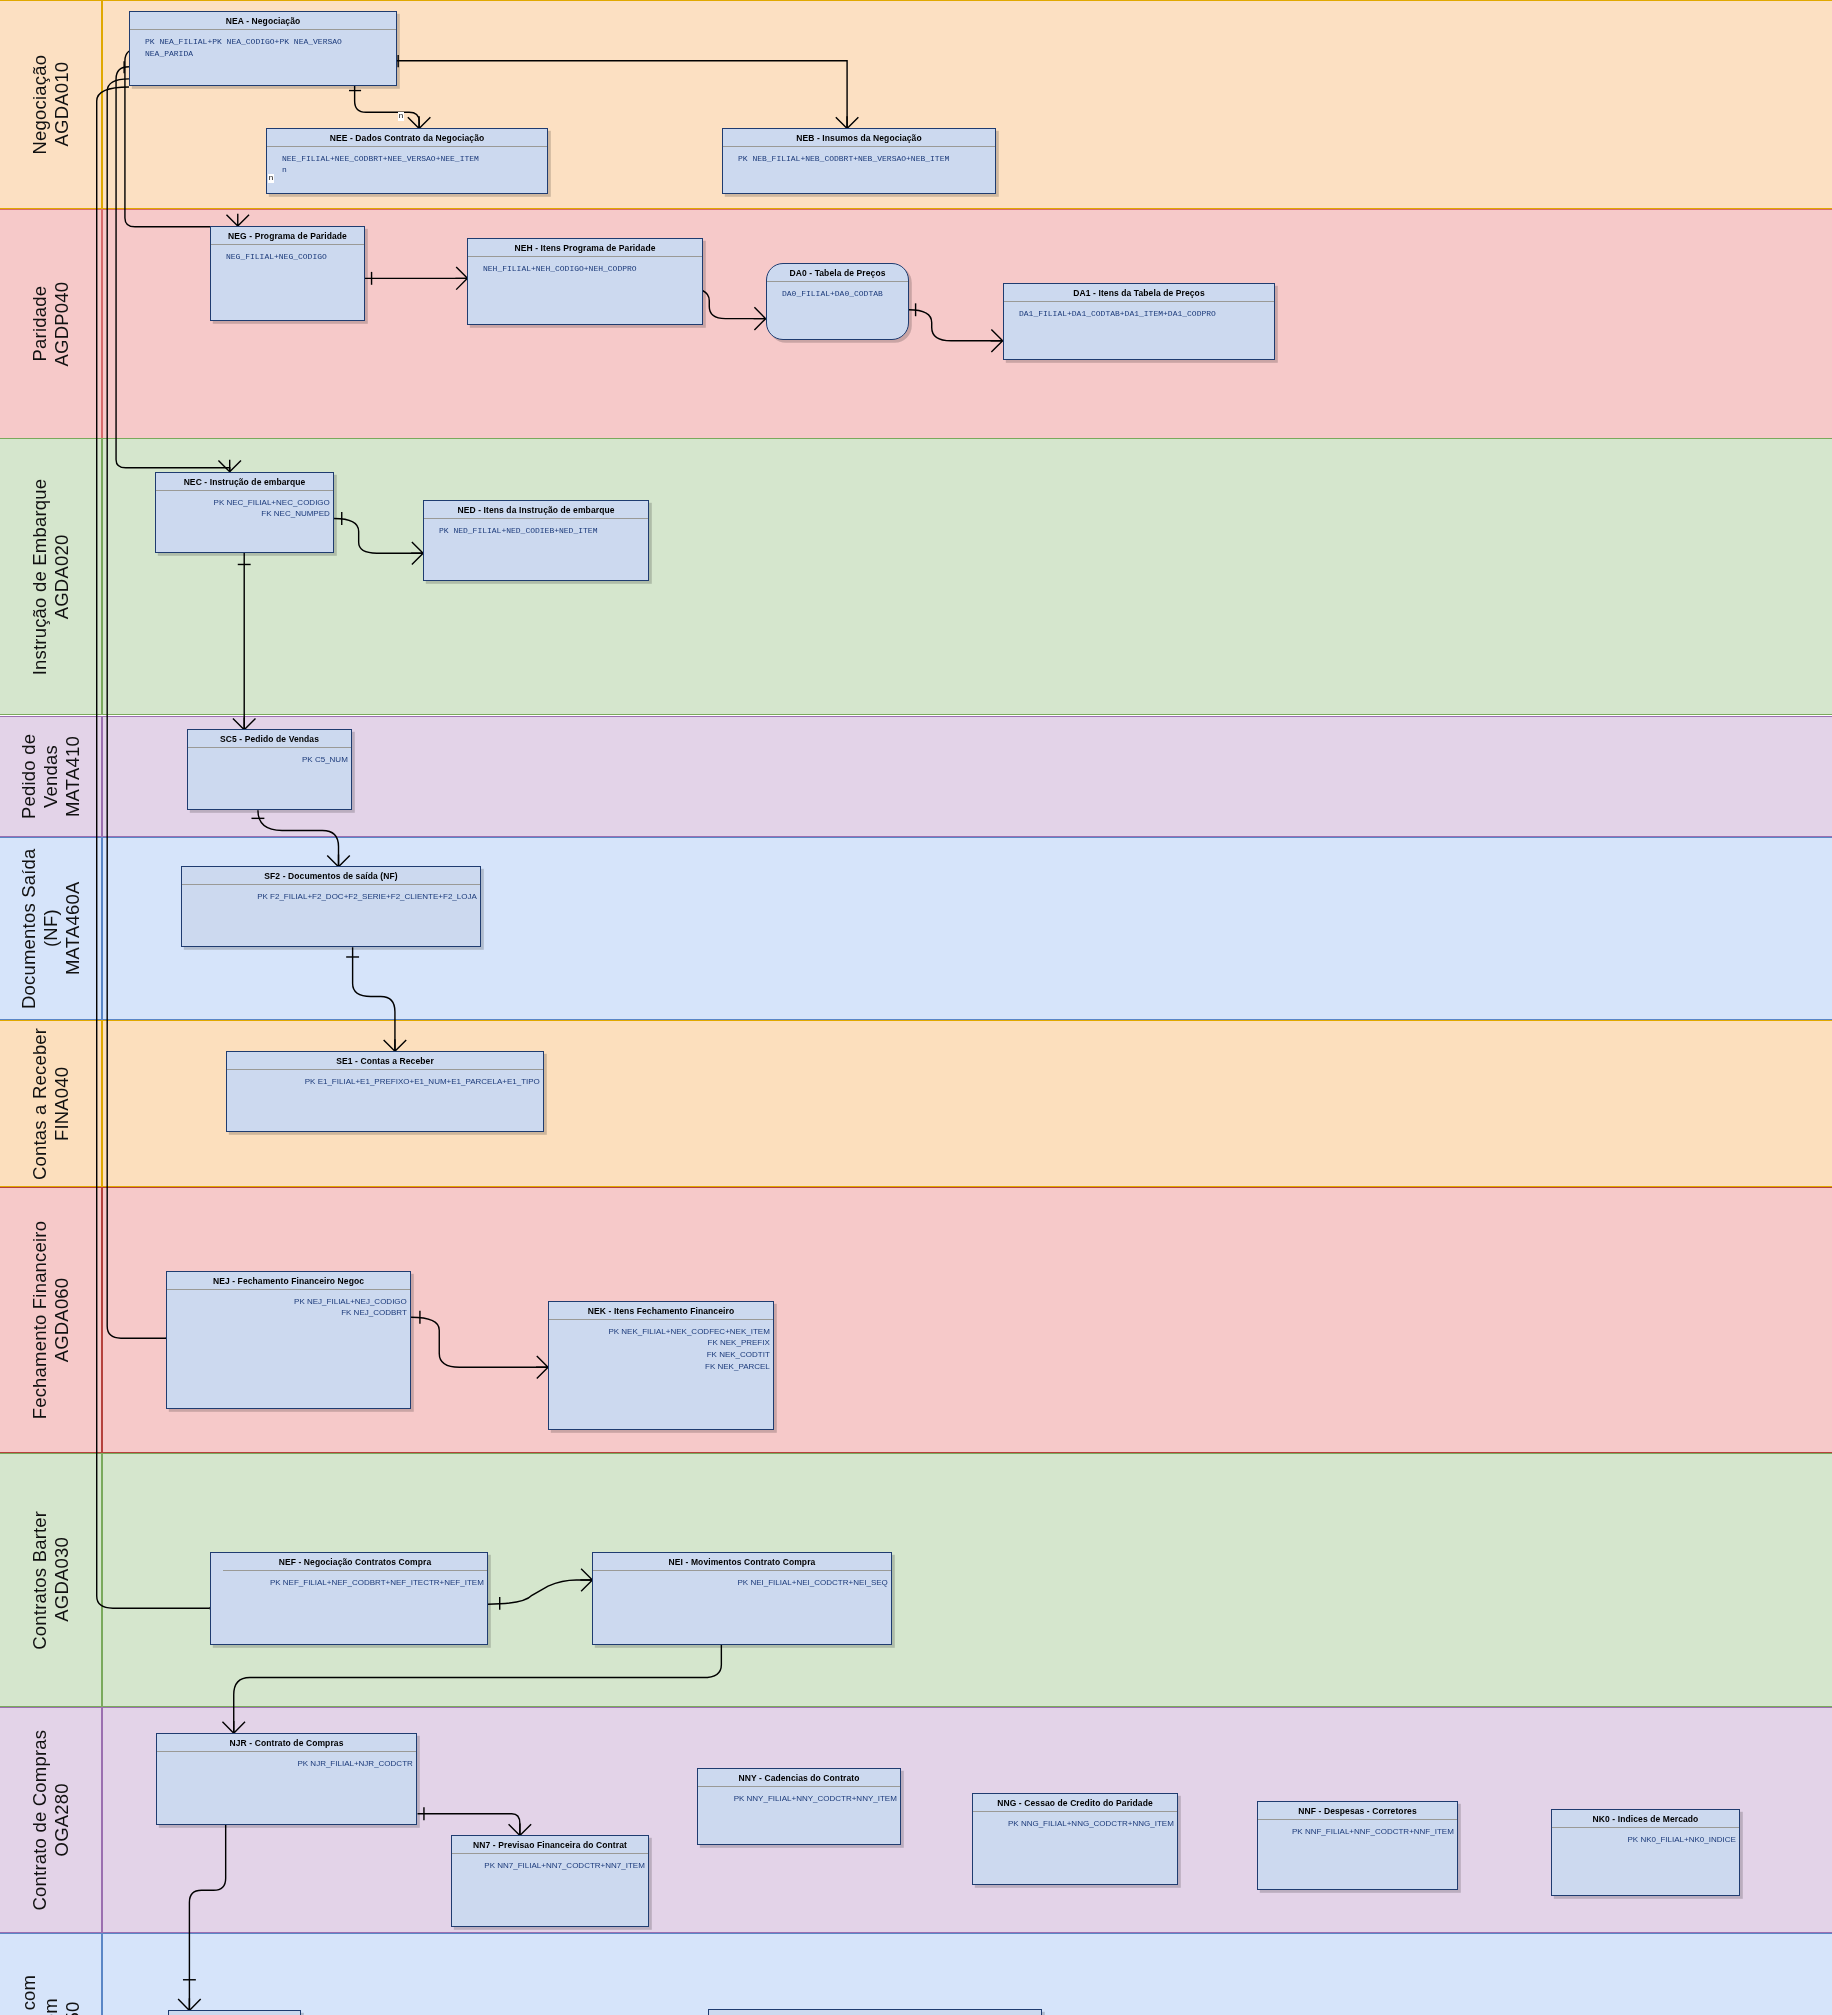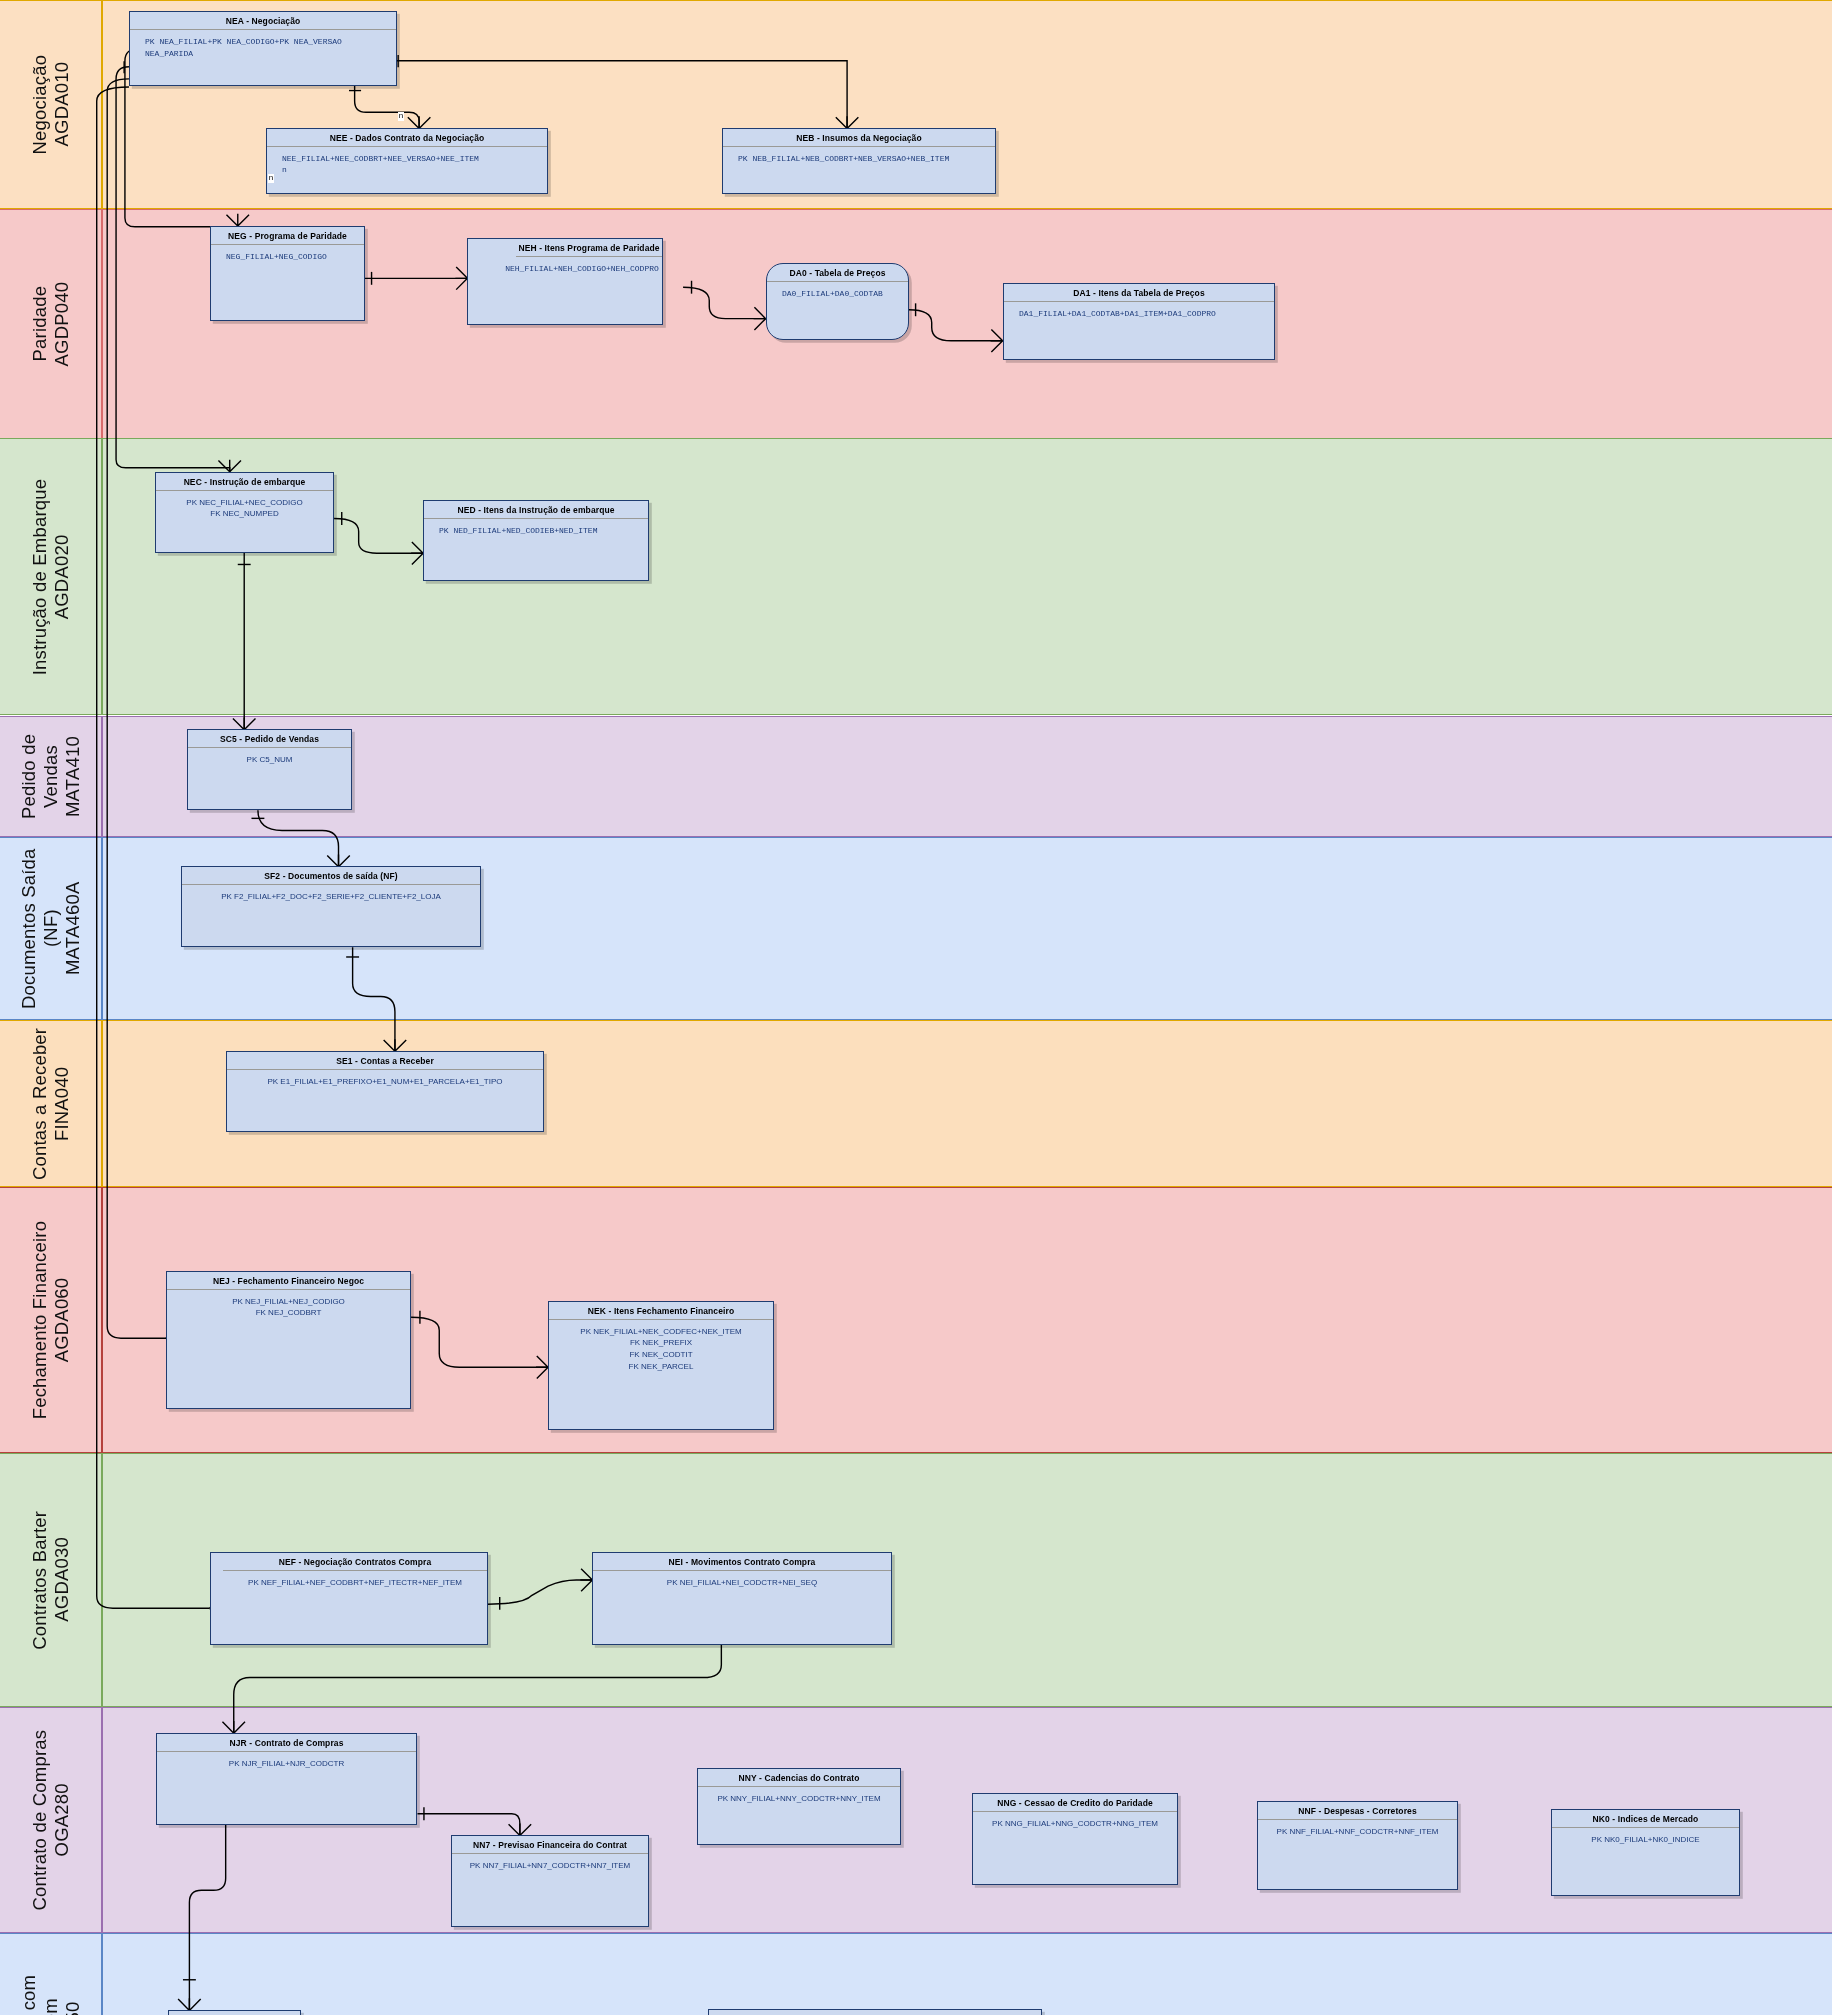--- a/index.html
+++ b/index.html
@@ -59,21 +59,21 @@
     color: #000;
     font-weight: 700;
     font-size: 8.5px;
     padding: 3.6px 2.4px 3.6px 2.4px;
     border-bottom: 1.6px solid #9a9a96;
     letter-spacing: 0.1px;
     white-space: nowrap;
   }
   .entity .ent-body {
     flex: 1 1 auto;
-    text-align: center;
+    text-align: right;
     color: #1b3a7a;
     font-size: 8px;
     line-height: 1.45;
     padding: 5.6px 3.2px 1.6px 3.2px;
     white-space: pre-line;
   }
   .entity.left-body .ent-body { text-align: left; padding-left: 15px; font-family: Liberation Mono, monospace; }
   .card-label {
     position: absolute;
     background: #fff;
@@ -247,21 +247,21 @@
 n</div>
       </div>
       <div class="entity left-body" style="left: 710px; top: 128px; width: 274px; height: 66px; margin-left: 12px;">
         <div class="ent-title">NEB - Insumos da Negociação</div>
         <div class="ent-body">PK NEB_FILIAL+NEB_CODBRT+NEB_VERSAO+NEB_ITEM</div>
       </div>
       <div class="entity left-body" style="left: 210px; top: 226px; width: 155px; height: 95px;">
         <div class="ent-title">NEG - Programa de Paridade</div>
         <div class="ent-body">NEG_FILIAL+NEG_CODIGO</div>
       </div>
-      <div class="entity left-body" style="left: 467px; top: 238px; width: 196px; height: 87px; align-items: flex-end;">
+      <div class="entity left-body" style="left: 467px; top: 238px; width: 236px; height: 87px;">
         <div class="ent-title">NEH - Itens Programa de Paridade</div>
         <div class="ent-body">NEH_FILIAL+NEH_CODIGO+NEH_CODPRO</div>
       </div>
       <div class="entity left-body" style="left: 766px; top: 263px; width: 143px; height: 77px; border-radius: 17px;">
         <div class="ent-title">DA0 - Tabela de Preços</div>
         <div class="ent-body">DA0_FILIAL+DA0_CODTAB</div>
       </div>
       <div class="entity left-body" style="left: 1003px; top: 283px; width: 272px; height: 77px;">
         <div class="ent-title">DA1 - Itens da Tabela de Preços</div>
         <div class="ent-body">DA1_FILIAL+DA1_CODTAB+DA1_ITEM+DA1_CODPRO</div>

